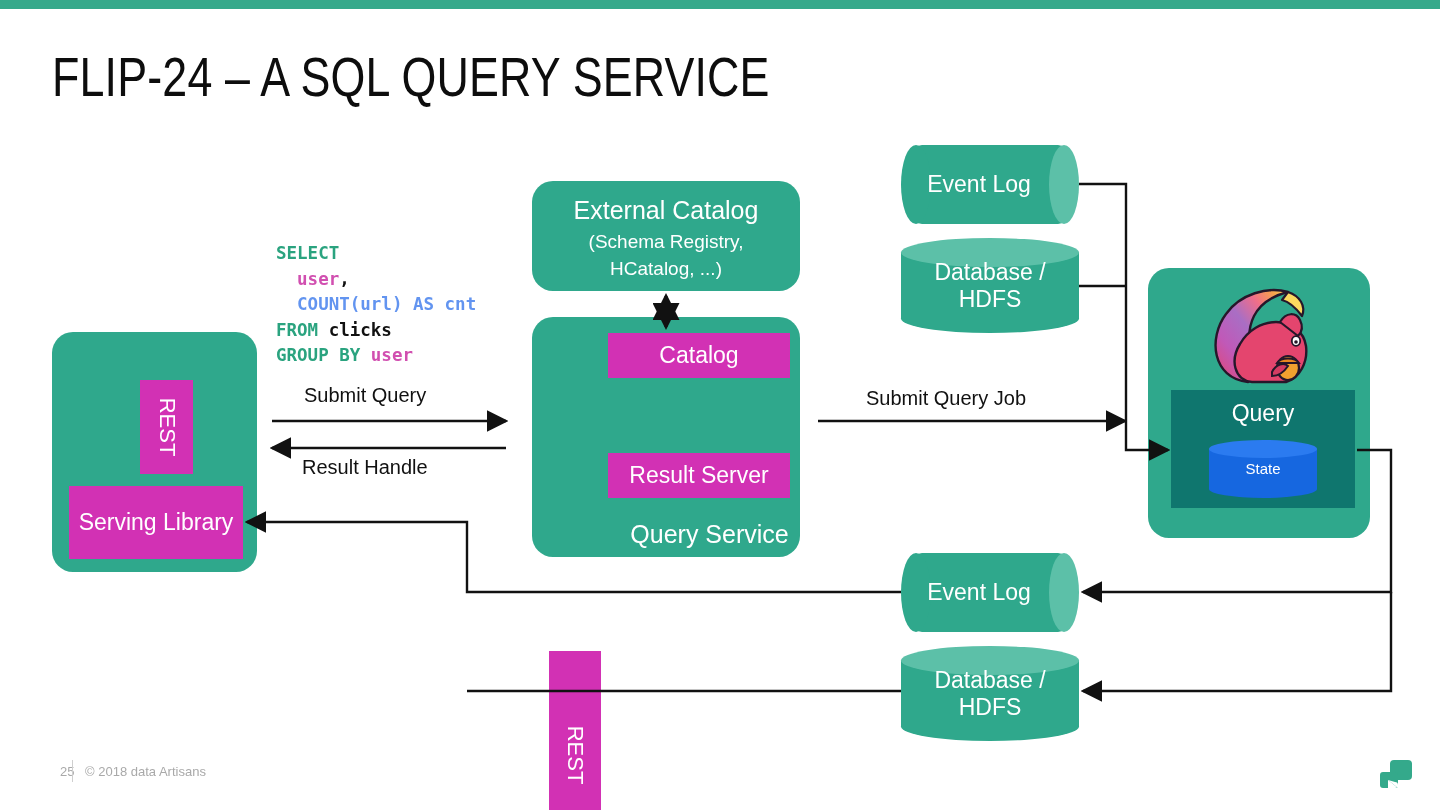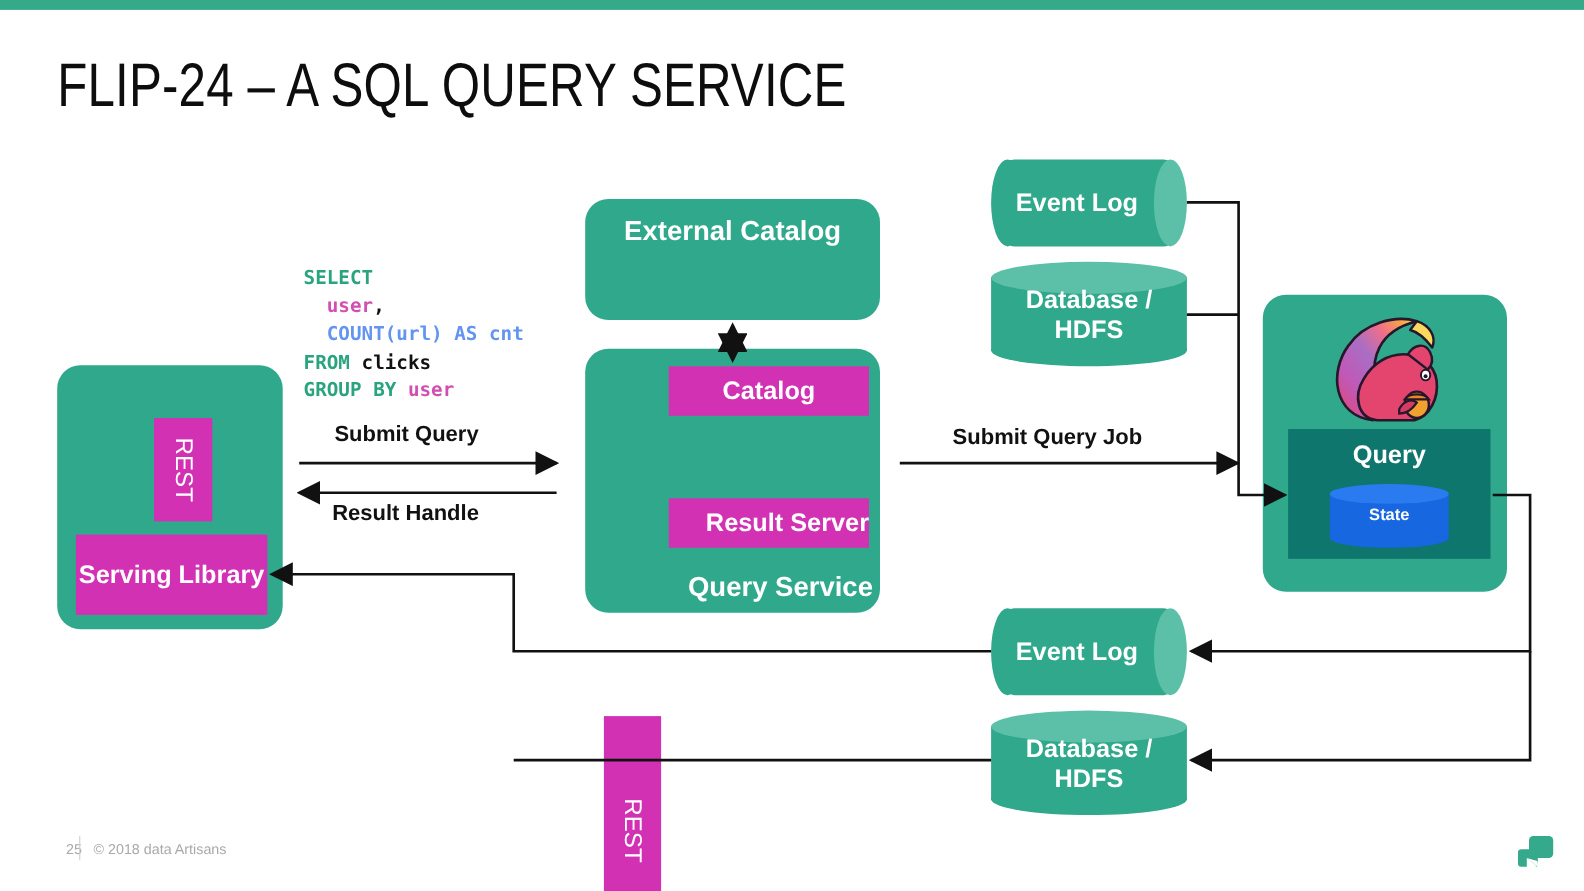--- a/index.html
+++ b/index.html
@@ -23,21 +23,21 @@
     letter-spacing: 0.2px; white-space: nowrap;
     transform: scaleX(0.80); transform-origin: left center;
   }
 
   
   .teal { background: #2fa88c; border-radius: 21px; }
   .pink { background: #d231b4; }
 
   .box { position: absolute; }
   .lbl {
-    color: #ffffff; font-size: 23px; font-weight: 700;
+    color: #ffffff; font-size: 23px; font-weight: 400;
     text-align: center; line-height: 1.15;
     font-family: "Liberation Sans", sans-serif;
   }
 
   
   #app-box { left: 52px; top: 332px; width: 205px; height: 240px; }
   #app-title { position: absolute; left: 0; top: 13px; width: 205px; }
   #app-rest {
     position: absolute; left: 140px; top: 380px; width: 53px; height: 94px;
   }
@@ -78,21 +78,21 @@
     position: absolute; left: 50%; top: 50%;
     transform: translate(-50%,-50%) rotate(90deg);
     white-space: nowrap; color: #fff; font-size: 22px;
   }
   .qs-item {
     position: absolute; left: 608px; width: 182px; height: 45px;
     display: flex; align-items: center; justify-content: center;
   }
   #qs-catalog { top: 333px; }
   #qs-optimizer { top: 394px; }
-  #qs-result { top: 453px; justify-content: flex-end; }
+  #qs-result { top: 453px; }
   #qs-name {
     position: absolute; left: 532px; top: 520px; width: 268px;
     text-align: center; padding-left: 87px; font-size: 25px;
   }
 
   
   .cyl-v { position: absolute; }
   .cyl-v .body {
     position: absolute; left: 0; top: 14px; width: 100%; height: calc(100% - 28px);
     background: #2fa88c;
@@ -156,21 +156,20 @@
   #state-cyl .txt {
     position: absolute; left: 0; top: 0; width: 100%; height: 100%;
     display: flex; align-items: center; justify-content: center; z-index: 3;
     font-size: 15px;
   }
 
   
   .arrow-label {
     position: absolute; color: #111; font-size: 20px; white-space: nowrap;
     font-family: "Liberation Sans", sans-serif;
-    font-weight: bold;
   }
 
   
   #wires { position: absolute; left: 0; top: 0; width: 1440px; height: 810px; }
 
   
   #footer-num {
     position: absolute; left: 60px; top: 764px;
     font-size: 13px; color: #a9a9a9;
   }
@@ -203,20 +202,22 @@
   <div class="lbl" id="app-title">Application</div>
   <div class="pink" id="app-rest">
     <span class="vtext">REST</span>
   </div>
   <div class="pink lbl" id="serving-lib">
     <span>Serving Library</span>
   </div>
 
   <div class="box teal" id="ext-cat">
     <div class="lbl big">External Catalog</div>
+    <div class="lbl sml" style="white-space:pre-line">(Schema Registry,
+HCatalog, ...)</div>
   </div>
 
   <div class="box teal" id="qs-box">
     <div class="pink" id="qs-rest">
       <span class="vtext">REST</span>
     </div>
   </div>
   <div class="pink lbl qs-item" id="qs-catalog">
     <span>Catalog</span>
   </div>

